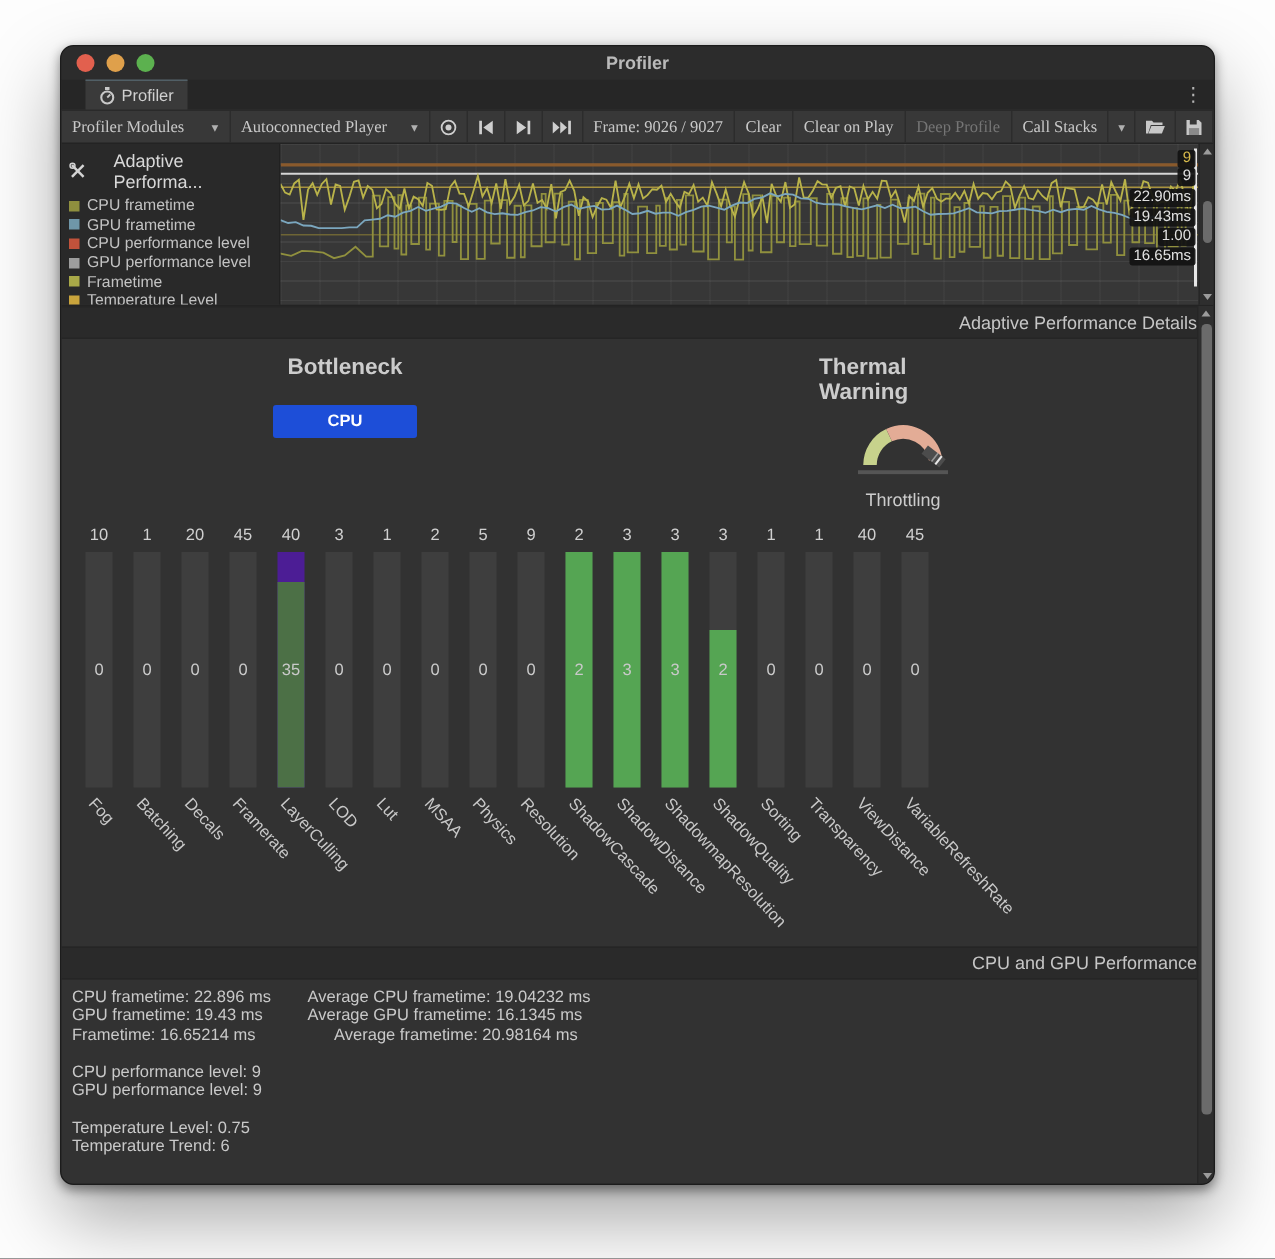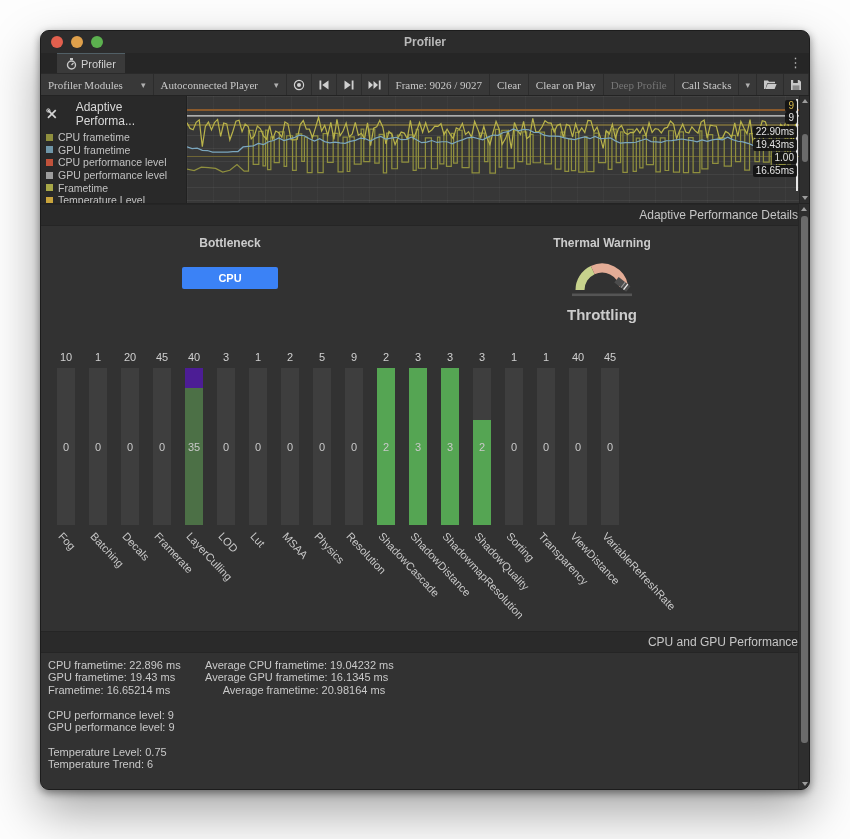--- a/index.html
+++ b/index.html
@@ -43,24 +43,24 @@
   .arr{width:0;height:0;border-left:3px solid transparent;border-right:3px solid transparent;margin:3px auto 0;}
   .arr.up{border-bottom:4px solid #9c9c9c;}
   .arr.dn{border-top:4px solid #9c9c9c;position:absolute;bottom:3px;left:1.5px;}
   .thumb{position:absolute;left:1.5px;width:6px;border-radius:3px;background:#6b6b6b;}
 
   
   .details{flex:1;position:relative;background:#323232;padding-right:11px;display:flex;flex-direction:column;overflow:hidden;}
   .strip{height:20px;flex:none;background:#2a2a2a;border-top:1px solid #252525;border-bottom:1px solid #252525;display:flex;align-items:center;justify-content:flex-end;font-size:12px;color:#c6c6c6;padding-left:16px;}
   .ap-row{height:116px;flex:none;position:relative;}
   .stack{position:absolute;display:flex;flex-direction:column;align-items:center;}
-  .stack-label{font-size:12px;font-weight:bold;color:#cccccc;}
+  .stack-label{font-size:15px;font-weight:bold;color:#cccccc;}
   .cpu-btn{margin-top:17px;width:96px;height:22px;color:#fff;font-weight:bold;font-size:11px;display:flex;align-items:center;justify-content:center;border-radius:2px;}
   .gauge{margin-top:7px;}
-  .throttle-label{margin-top:7px;font-size:15px;font-weight:bold;color:#cccccc;}
+  .throttle-label{margin-top:7px;font-size:12px;font-weight:normal;color:#cccccc;}
 
   
   .scalers-body{height:289px;flex:none;display:flex;gap:14px;padding-left:16px;box-sizing:border-box;}
   .scol{width:18px;flex:none;position:relative;}
   .smax{height:26px;font-size:11px;color:#d0d0d0;text-align:center;line-height:30px;}
   .strack{height:157px;position:relative;}
   .sfill{position:absolute;bottom:0;left:0;right:0;}
   .sval{position:absolute;top:50%;left:0;right:0;transform:translateY(-50%);text-align:center;font-size:11px;color:#c9c9c9;}
   .snames{height:106px;position:relative;overflow:visible;}
   .sname{position:absolute;top:5px;left:8px;transform:rotate(47deg);transform-origin:0 0;font-size:11px;color:#c8c8c8;white-space:nowrap;}
@@ -237,21 +237,21 @@
 
   <div class="details">
 
     <div class="strip">
       <span>Adaptive Performance Details</span>
     </div>
 
     <div class="ap-row">
       <div class="stack" style="left:141px;top:10px;width:96px;">
         <div class="stack-label">Bottleneck</div>
-        <div class="cpu-btn" id="cpu-btn" style="background: #3b82f6;">CPU</div>
+        <div class="cpu-btn" id="cpu-btn" style="background: #1d4ed8;">CPU</div>
       </div>
       <div class="stack" style="left:505px;top:10px;width:112px;">
         <div class="stack-label">Thermal Warning</div>
         <svg class="gauge" width="64" height="42" viewBox="0 0 64 42">
           <path id="gauge-low" d="M10 33 A22 22 0 0 1 22.7 13.1" fill="none" stroke-width="9" stroke-linecap="butt" stroke="#c7d28c"></path>
           <path id="gauge-high" d="M22.7 13.1 A22 22 0 0 1 53.7 29.2" fill="none" stroke-width="9" stroke-linecap="butt" stroke="#e3ac96"></path>
           <rect x="2" y="36.5" width="60" height="2.6" fill="#555"></rect>
           <g transform="rotate(38 52 27)">
             <rect x="45" y="23.5" width="15" height="7" fill="#4c4c4c"></rect>
             <rect x="56" y="23.5" width="1.4" height="7" fill="#e8e8e8"></rect>

